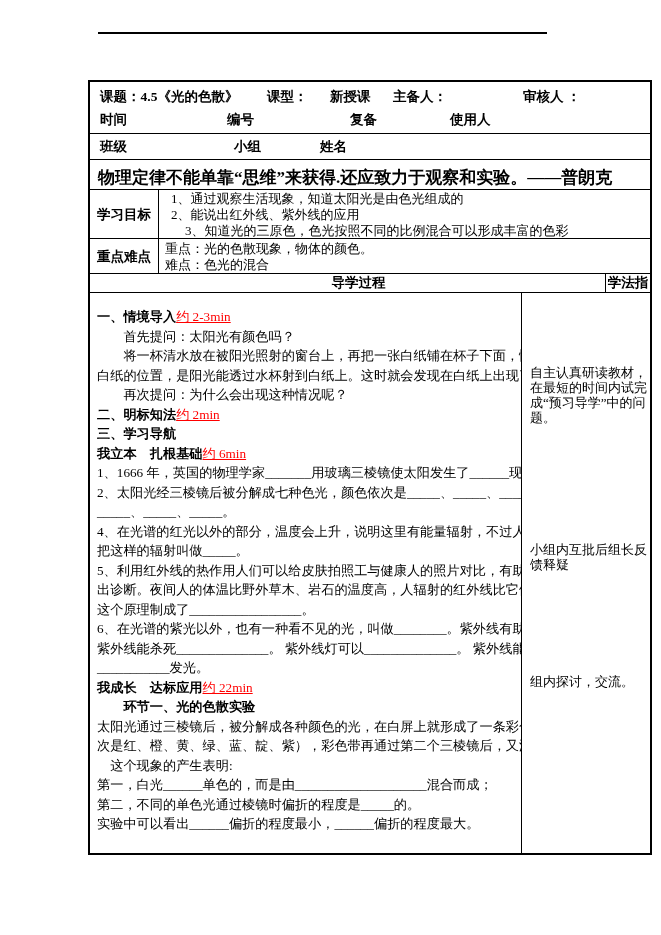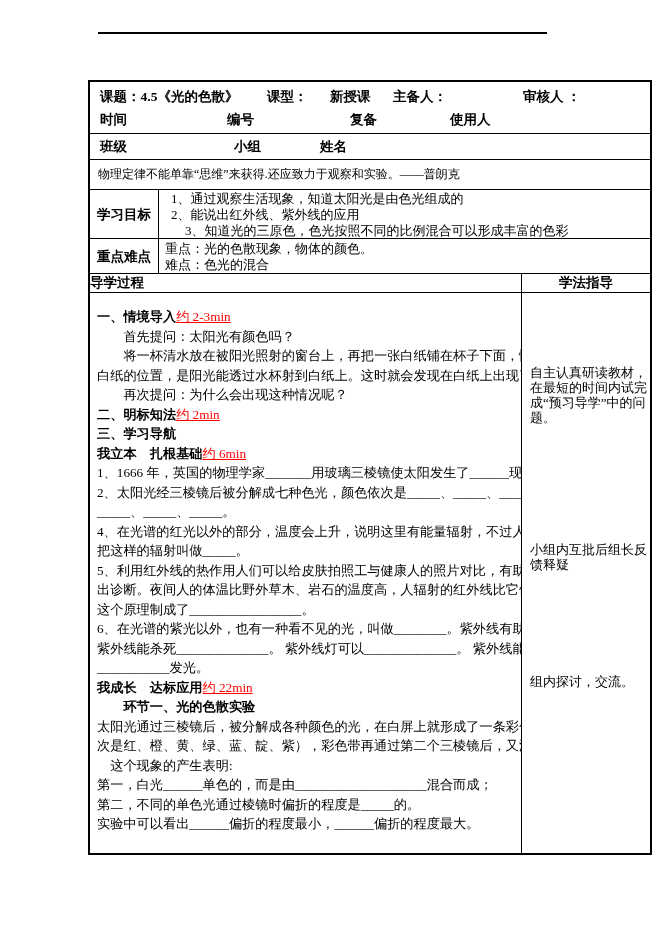--- a/index.html
+++ b/index.html
@@ -23,34 +23,34 @@
   .r-info{ height:52px; font-size:13.5px; }
   .iline{ position:absolute; left:0; right:0; white-space:nowrap; }
   .il1{ top:6px; }
   .il2{ top:29px; }
   .iline span{ position:absolute; font-weight:bold; }
 
   .r-class{ height:26px; font-size:13.5px;font-family:Liberation Serif, serif; }
   .r-class span{ position:absolute; top:4px; font-weight:bold; }
 
   .r-quote{ height:30px; }
-  .r-quote span{ display:block; padding:6px 0 0 8px; font-weight:normal; font-size:12px; white-space:nowrap; }
+  .r-quote span{ display:block; padding:6px 0 0 8px; font-weight:bold; font-size:17px; white-space:nowrap; }
 
   
   .r-obj{ height:49px; display:flex; }
   .r-kp{ height:35px; display:flex; }
   .lbl{ width:69px; border-right:1px solid var(--ink); display:flex; flex-direction:row;
         align-items:center; justify-content:center; font-weight:bold; font-size:13.5px; line-height:17px; }
   .obj-content{ flex:1; padding:1px 4px 0 12px; line-height:16px; white-space:nowrap; }
   .obj-content .oi3{ padding-left:14px; }
   .kp-content{ flex:1; padding:2px 20px 0 6px; line-height:16px; white-space:nowrap; }
 
   
   .r-head{ height:19px; display:flex; font-weight:bold; font-size:13.5px; }
-  .ph{ width:432px; border-right:1px solid var(--ink); text-align:left; line-height:17px; }
+  .ph{ width:516px; border-right:1px solid var(--ink); text-align:center; line-height:17px;padding-left:22px; }
   .gh{ flex:1; text-align:center; line-height:17px; }
 
   
   .r-body{ height:560px; display:flex; }
   .proc{ width:432px; border-right:1px solid var(--ink); padding:14px 5px 0 7px; overflow:hidden; }
   .pline{ line-height:19.5px; white-space:pre; font-size:13.2px; }
   .guide{ flex:1; position:relative; overflow:hidden; }
   .gblock{ position:absolute; left:8px; right:2px; line-height:15px; font-size:13px; }
   .g1{ top:72px; }
   .g2{ top:249px; }

